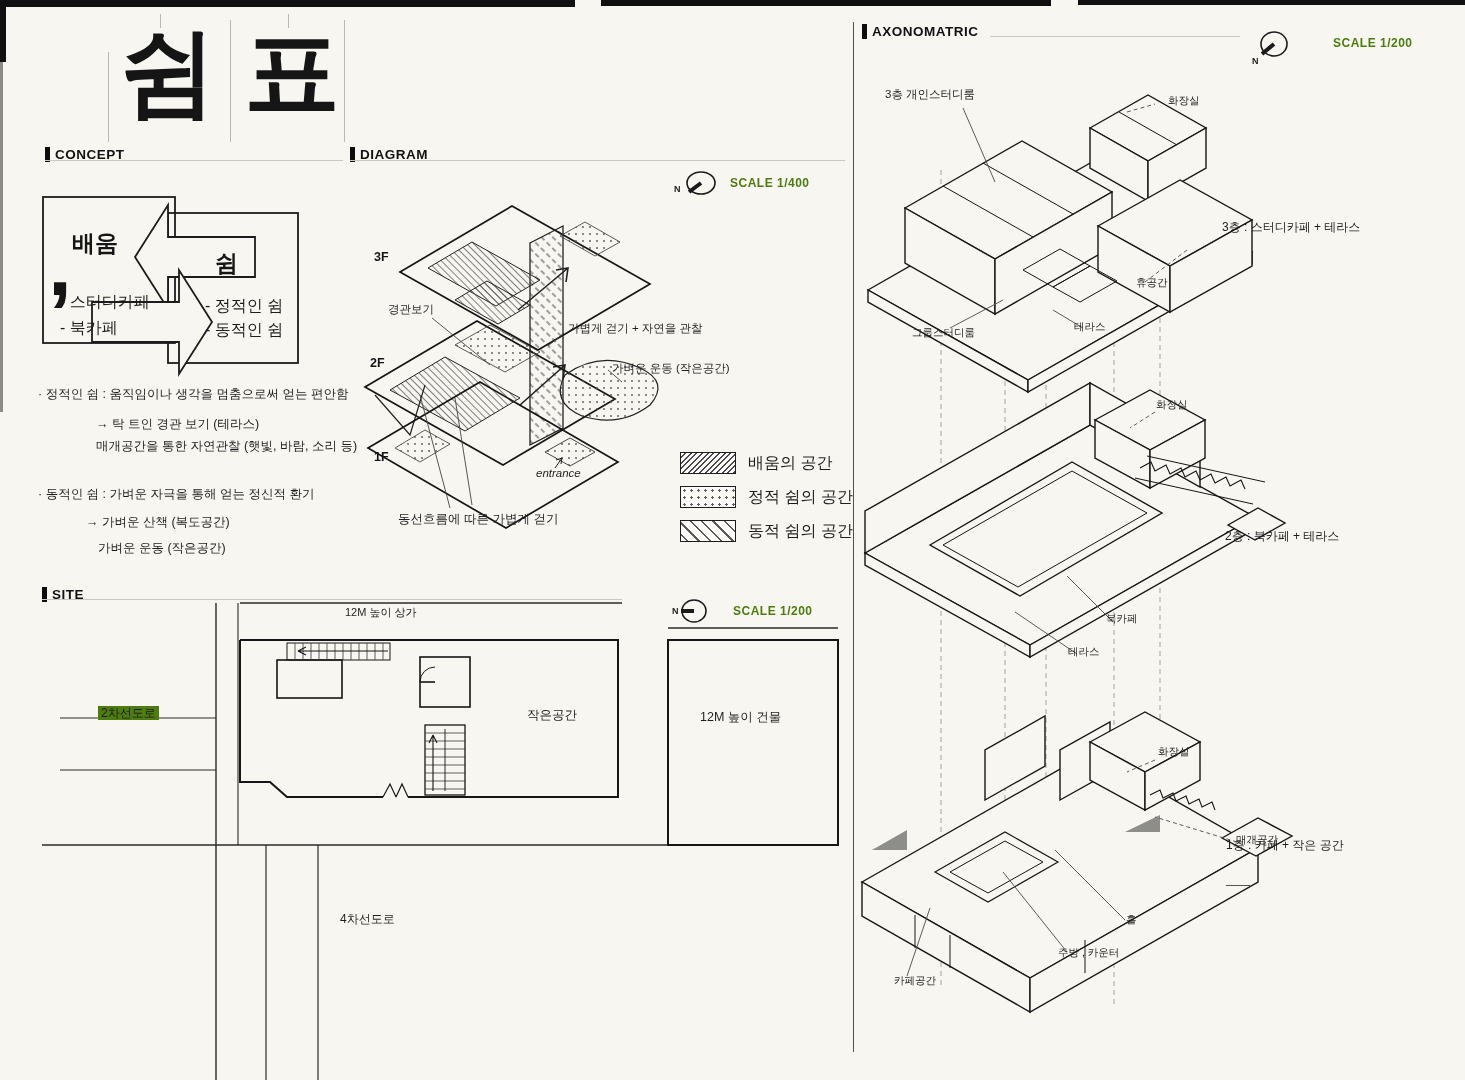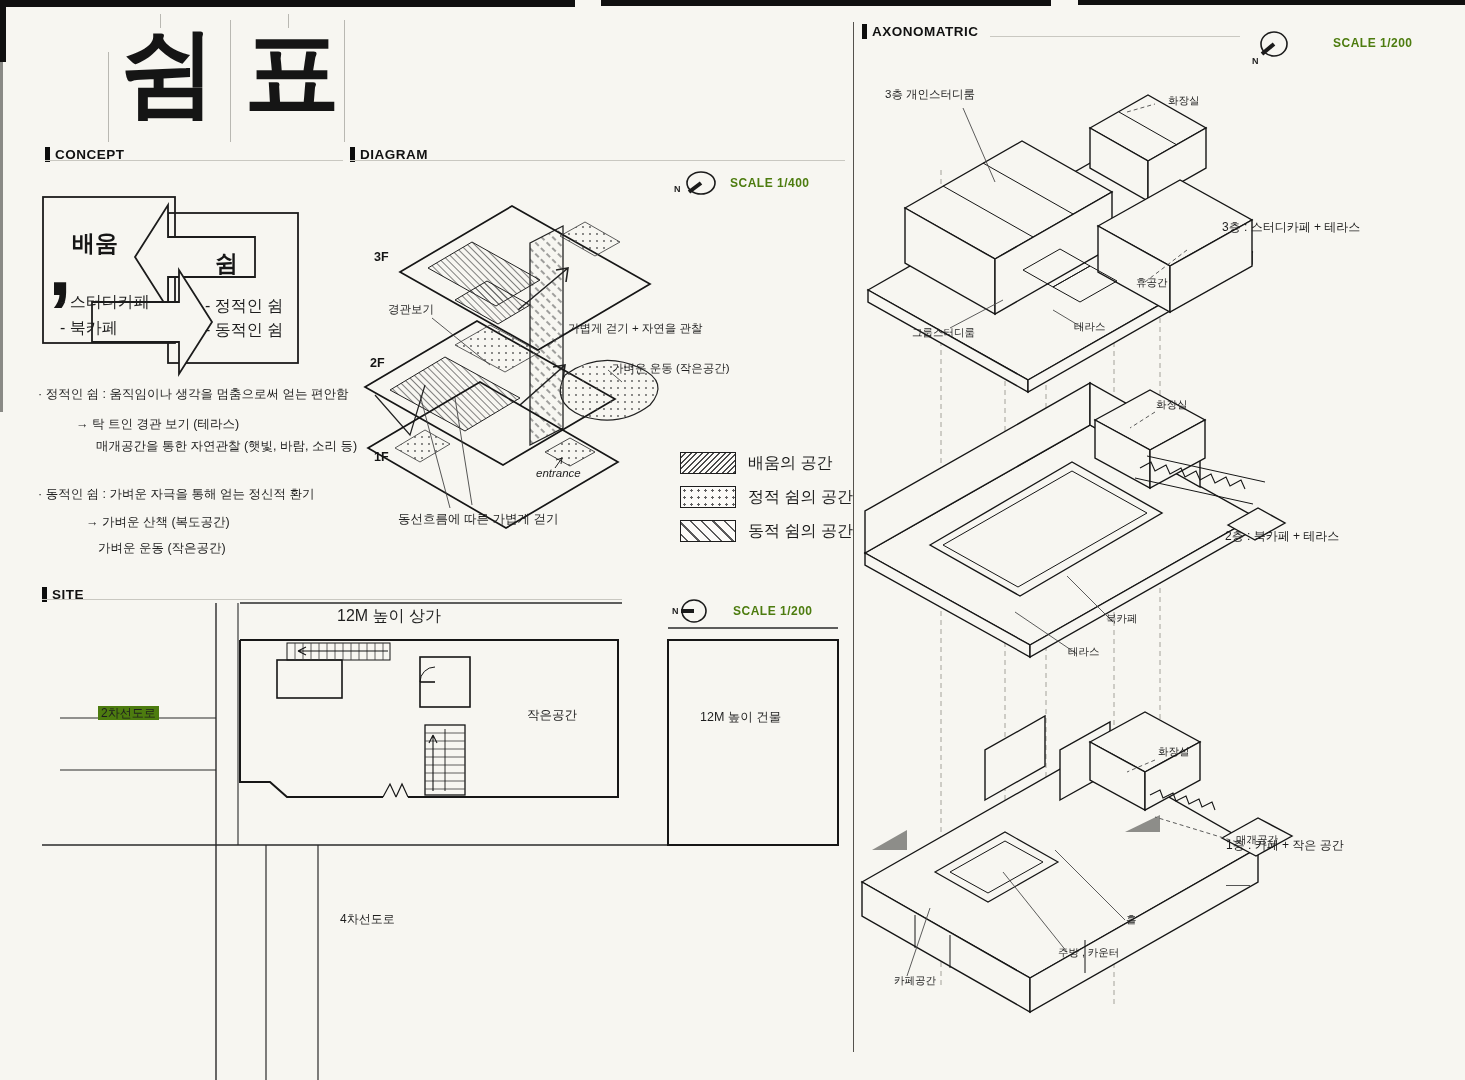--- a/index.html
+++ b/index.html
@@ -66,21 +66,21 @@
     <polygon points="172,137 139,85 139,117 52,117 52,157 139,157 139,189" fill="#f7f6f1" stroke="#1c1c1c" stroke-width="1.8"></polygon>
   </svg>
   <div class="cbox-title" style="left:72px;top:228px">배움</div>
   <div class="cbox-item" style="left:60px;top:292px">- 스터디카페</div>
   <div class="cbox-item" style="left:60px;top:318px">- 북카페</div>
   <div class="cbox-title" style="left:215px;top:248px">쉼</div>
   <div class="cbox-item" style="left:205px;top:296px">- 정적인 쉼</div>
   <div class="cbox-item" style="left:205px;top:320px">- 동적인 쉼</div>
 
   <div class="note" style="left:38px;top:386px">· 정적인 쉼 : 움직임이나 생각을 멈춤으로써 얻는 편안함</div>
-  <div class="note" style="left:76px;top:416px">→ 탁 트인 경관 보기 (테라스)</div>
+  <div class="note" style="left:96px;top:416px">→ 탁 트인 경관 보기 (테라스)</div>
   <div class="note" style="left:96px;top:438px">매개공간을 통한 자연관찰 (햇빛, 바람, 소리 등)</div>
   <div class="note" style="left:38px;top:486px">· 동적인 쉼 :  가벼운 자극을 통해 얻는 정신적 환기</div>
   <div class="note" style="left:86px;top:514px">→ 가벼운 산책 (복도공간)</div>
   <div class="note" style="left:98px;top:540px">가벼운 운동 (작은공간)</div>
 
   <div class="sec" style="left:350px;top:147px">
     <span class="bar"></span>
     <span>DIAGRAM</span>
   </div>
   <div class="rule" style="left:350px;top:160px;width:495px"></div>
@@ -209,21 +209,21 @@
       <line x1="385" y1="170" x2="425" y2="170"></line>
         <line x1="385" y1="178" x2="425" y2="178"></line>
       <line x1="385" y1="186" x2="425" y2="186"></line>
         <line x1="385" y1="194" x2="425" y2="194"></line>
     </g>
     <path d="M393,196 V140 M393,140 l-4,8 M393,140 l4,8" fill="none" stroke="#161616" stroke-width="1.1"></path>
     <line x1="405" y1="134" x2="405" y2="196" stroke="#161616" stroke-width=".9"></line>
 
     <rect x="628" y="45" width="170" height="205" fill="none" stroke="#161616" stroke-width="2"></rect>
   </svg>
-  <div class="lbl" style="left:337px;top:606px;font-size:16px">12M 높이 상가</div>
+  <div class="lbl" style="left:345px;top:606px;font-size:11px">12M 높이 상가</div>
   <div class="lbl" style="left:98px;top:706px;font-size:12px;background:#4d7c0f;padding:0 3px">2차선도로</div>
   <div class="lbl" style="left:527px;top:708px;font-size:12.5px">작은공간</div>
   <div class="lbl" style="left:700px;top:710px;font-size:12.5px">12M 높이 건물</div>
   <div class="lbl" style="left:340px;top:912px;font-size:12px">4차선도로</div>
   <div class="north" style="left:678px;top:598px">
     <svg width="30" height="28" viewBox="0 0 30 28">
         <ellipse cx="16" cy="13" rx="12" ry="11" fill="none" stroke="#1b1b1b" stroke-width="1.6"></ellipse>
         <line x1="16" y1="13" x2="3" y2="13" stroke="#1b1b1b" stroke-width="4"></line>
       </svg>
     <span class="n" style="left:-6px;top:8px">N</span>

